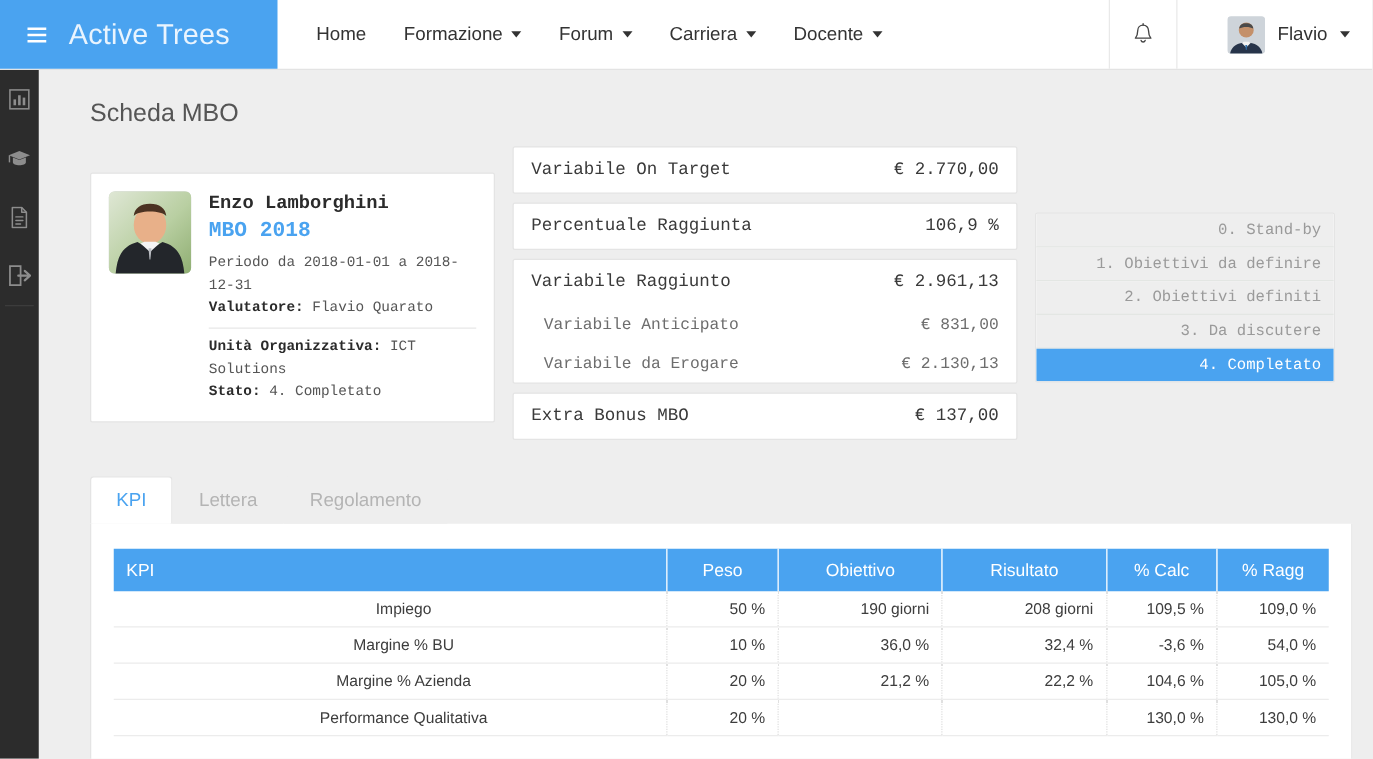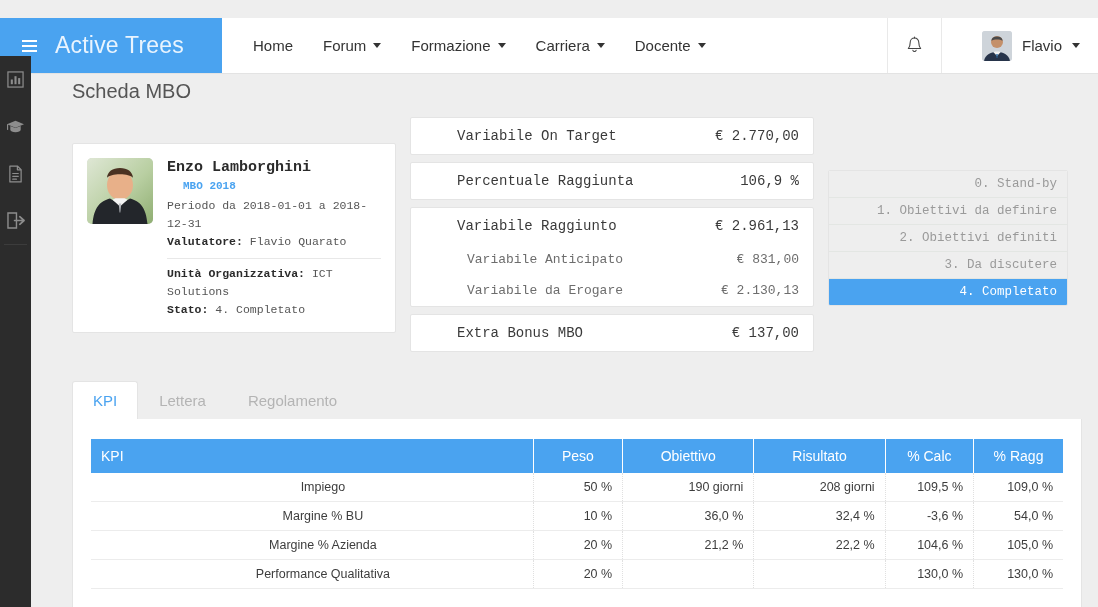--- a/index.html
+++ b/index.html
@@ -7,21 +7,21 @@
   html, body {
     width: 1098px; height: 607px;
     background: #eeeeee;
     font-family: "Liberation Sans", sans-serif;
     overflow: hidden;
   }
   .app { position: relative; width: 1098px; height: 607px; }
 
   
   .navbar {
-    position: absolute; top: 18px; left: 0; width: 1098px; height: 56px;
+    position: absolute; top: 0; left: 0; width: 1098px; height: 56px;
     background: #ffffff; border-bottom: 1px solid #e3e3e3;
     display: flex; align-items: stretch;
   }
   .brand {
     width: 222px; background: #4aa3f0; color: #ffffff;
     display: flex; align-items: center; gap: 18px; padding-left: 22px;
   }
   .hamburger { display: flex; flex-direction: column; gap: 3px; cursor: pointer; }
   .hamburger i { display: block; width: 15px; height: 2px; background: #ffffff; }
   .brand-title {
@@ -73,34 +73,34 @@
   
   .card {
     background: #ffffff; border: 1px solid #e4e4e4; border-radius: 2px;
   }
   .profile { width: 324px; padding: 14px; display: flex; gap: 14px; min-height: 151px; }
   .avatar-lg {
     width: 66px; height: 66px; border-radius: 5px; flex: none; overflow: hidden;
     position: relative; background: #cfd6cd;
   }
   .p-name { font-size: 15px; font-weight: bold; color: #2b2b2b; line-height: 1.35; }
-  .p-mbo { font-size: 11px; font-weight: bold; color: #4aa3f0; line-height: 1.5; padding-bottom: 3px; margin-left: 16px; }
+  .p-mbo { font-size: 17px; font-weight: bold; color: #4aa3f0; line-height: 1.5; padding-bottom: 3px; }
   .p-line { font-size: 11.5px; color: #555555; line-height: 1.55; }
   .p-line b { color: #2b2b2b; }
   .p-hr { height: 1px; background: #e8e8e8; margin: 7px 0 6px 0; }
 
   
   .summary { width: 404px; }
   .sum-card {
     background: #ffffff; border: 1px solid #e4e4e4; border-radius: 2px;
     margin-bottom: 7px;
   }
   .sum-row {
     display: flex; justify-content: space-between; align-items: center;
-    padding: 10px 14px; font-size: 14px; color: #3a3a3a; margin-left: 32px;
+    padding: 10px 14px; font-size: 14px; color: #3a3a3a;
   }
   .sum-row.sub { font-size: 13px; color: #6d6d6d; padding: 8px 14px 8px 24px; }
   .sum-val { white-space: nowrap; }
 
   
   .steps { width: 240px; background: #ffffff; border: 1px solid #e4e4e4; border-radius: 2px; overflow: hidden; }
   .step {
     text-align: right; font-size: 12.5px; color: #9a9a9a;
     padding: 6px 10px; background: #eeeeee; border-bottom: 1px solid #e3e6e3;
     cursor: pointer;
@@ -155,25 +155,25 @@
           <i></i>
       </span>
       <span class="brand-title">Active Trees</span>
     </div>
 
     <div class="nav-links">
       <div class="nav-link">
         <span>Home</span>
       </div>
       <div class="nav-link">
+        <span>Formazione</span>
+        <span class="caret"></span>
+      </div>
+      <div class="nav-link">
         <span>Forum</span>
-        <span class="caret"></span>
-      </div>
-      <div class="nav-link">
-        <span>Formazione</span>
         <span class="caret"></span>
       </div>
       <div class="nav-link">
         <span>Carriera</span>
         <span class="caret"></span>
       </div>
       <div class="nav-link">
         <span>Docente</span>
         <span class="caret"></span>
       </div>

